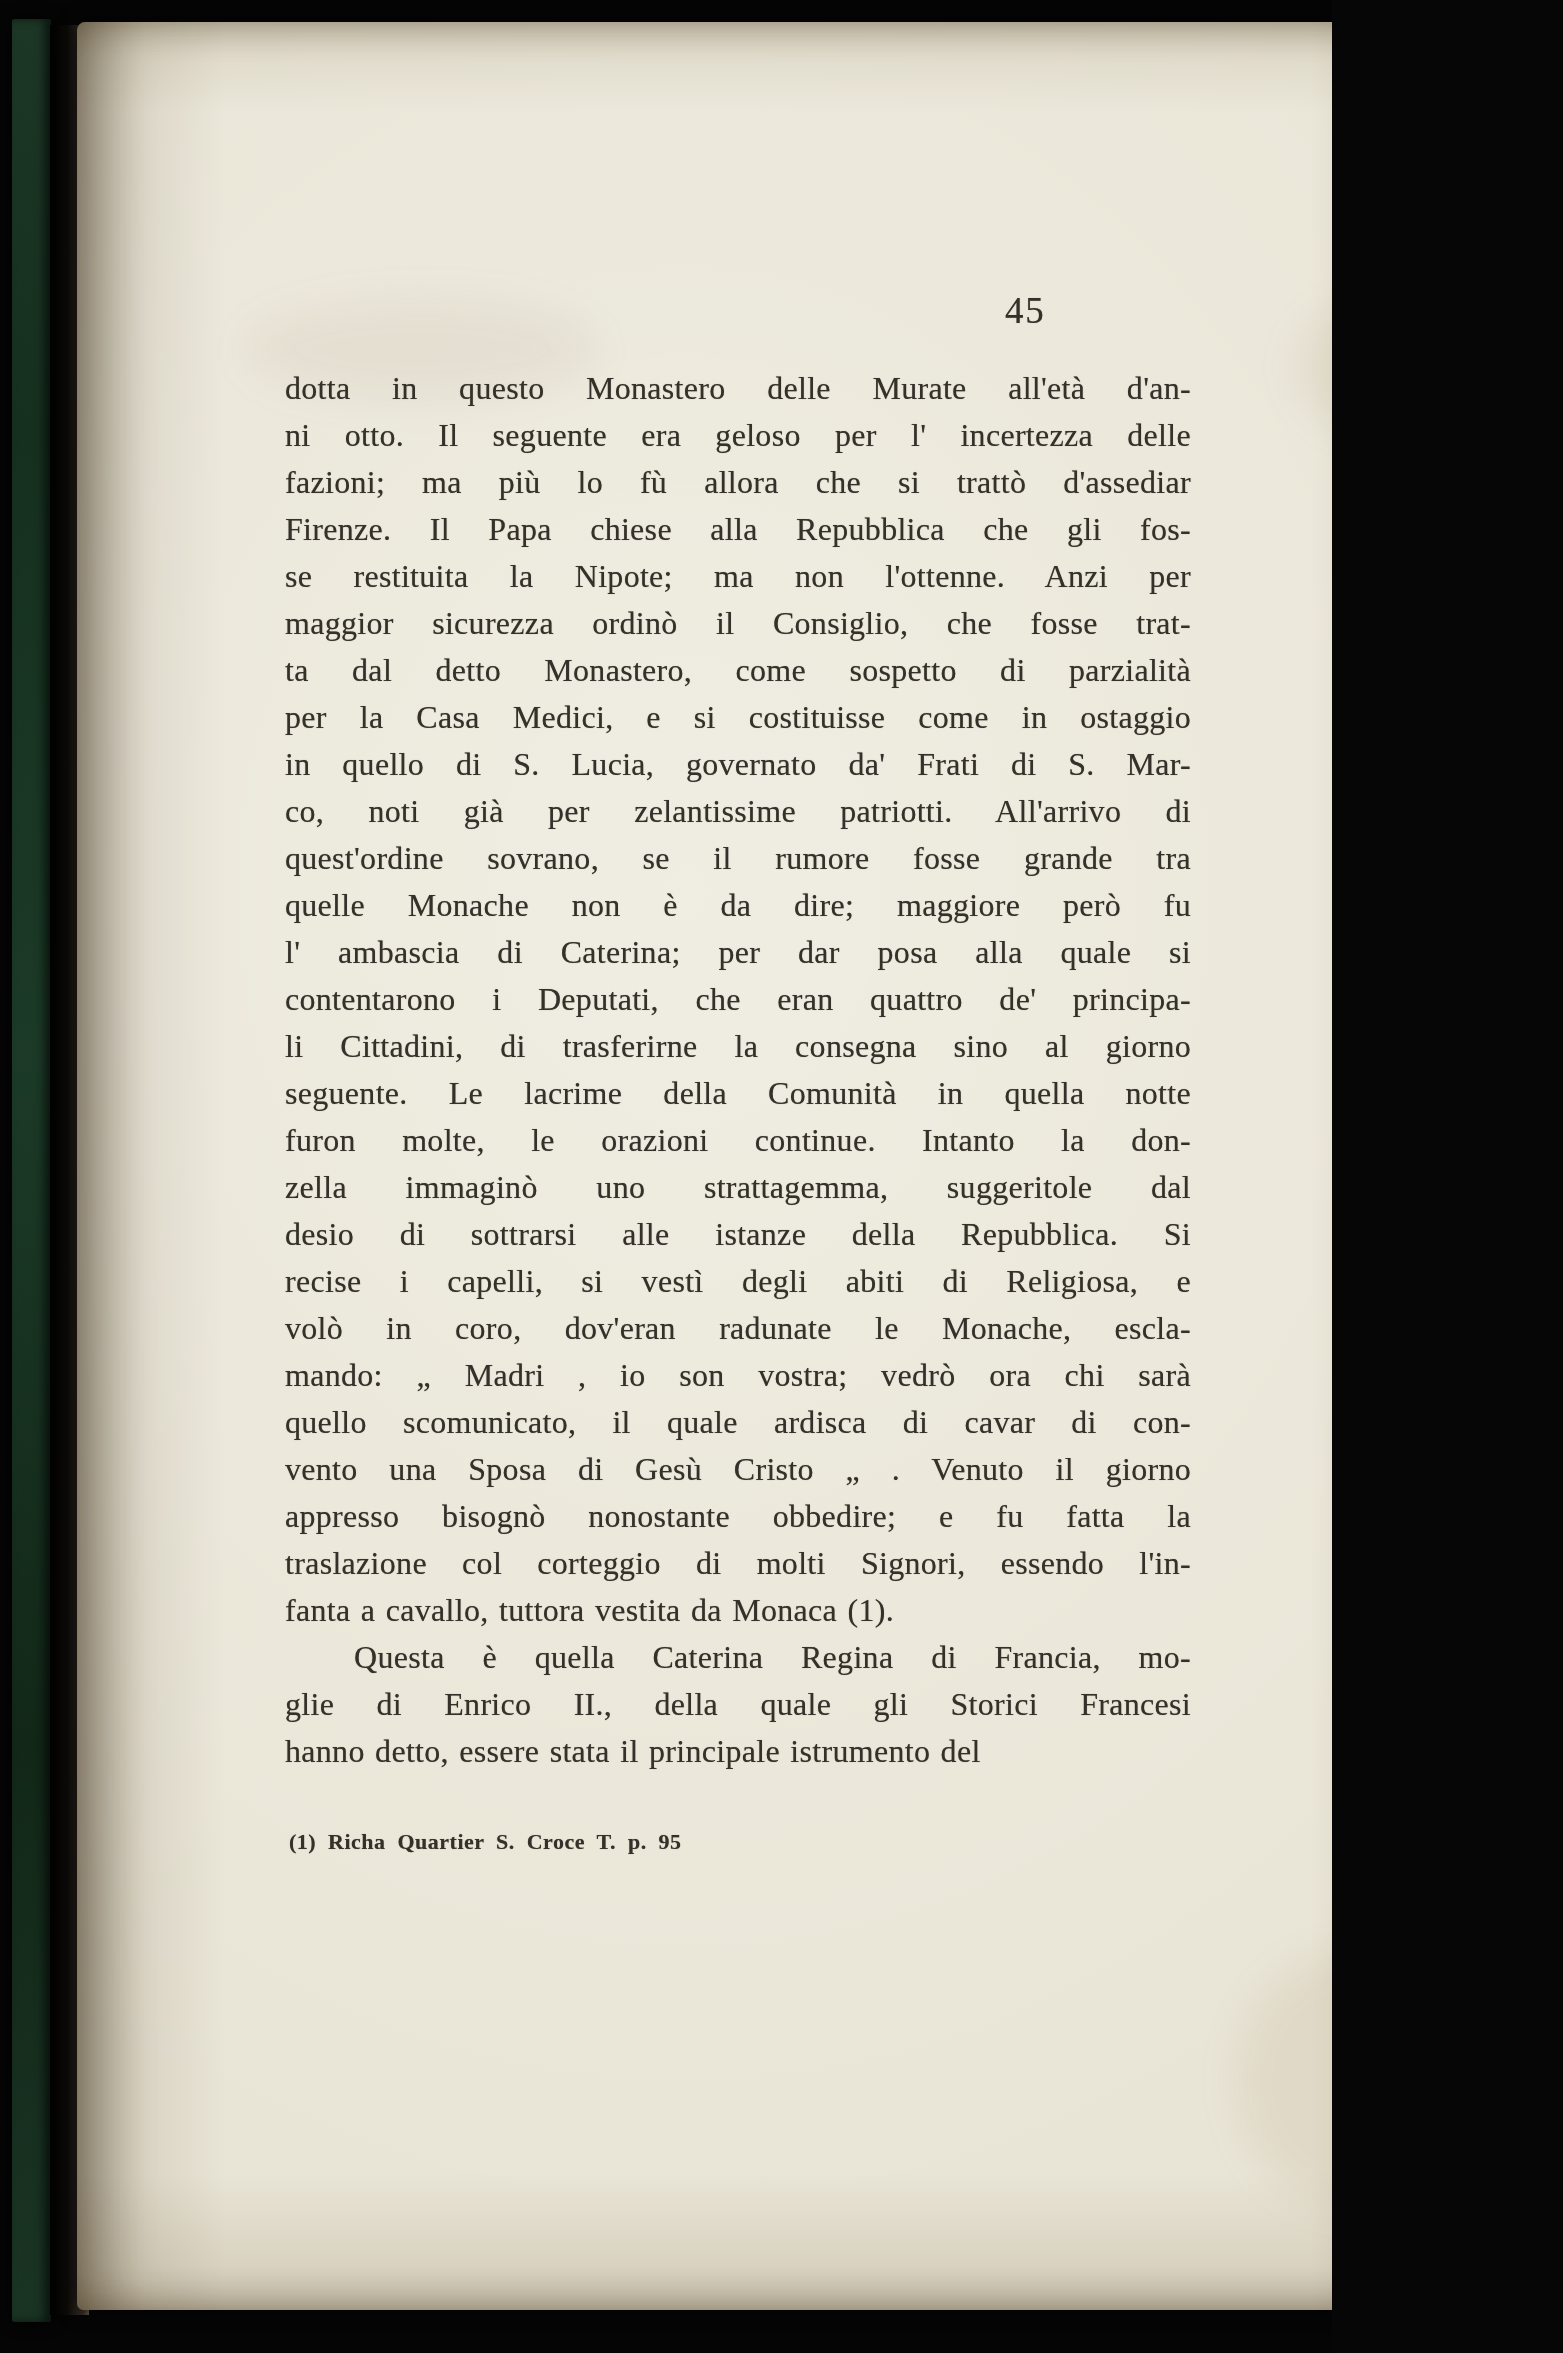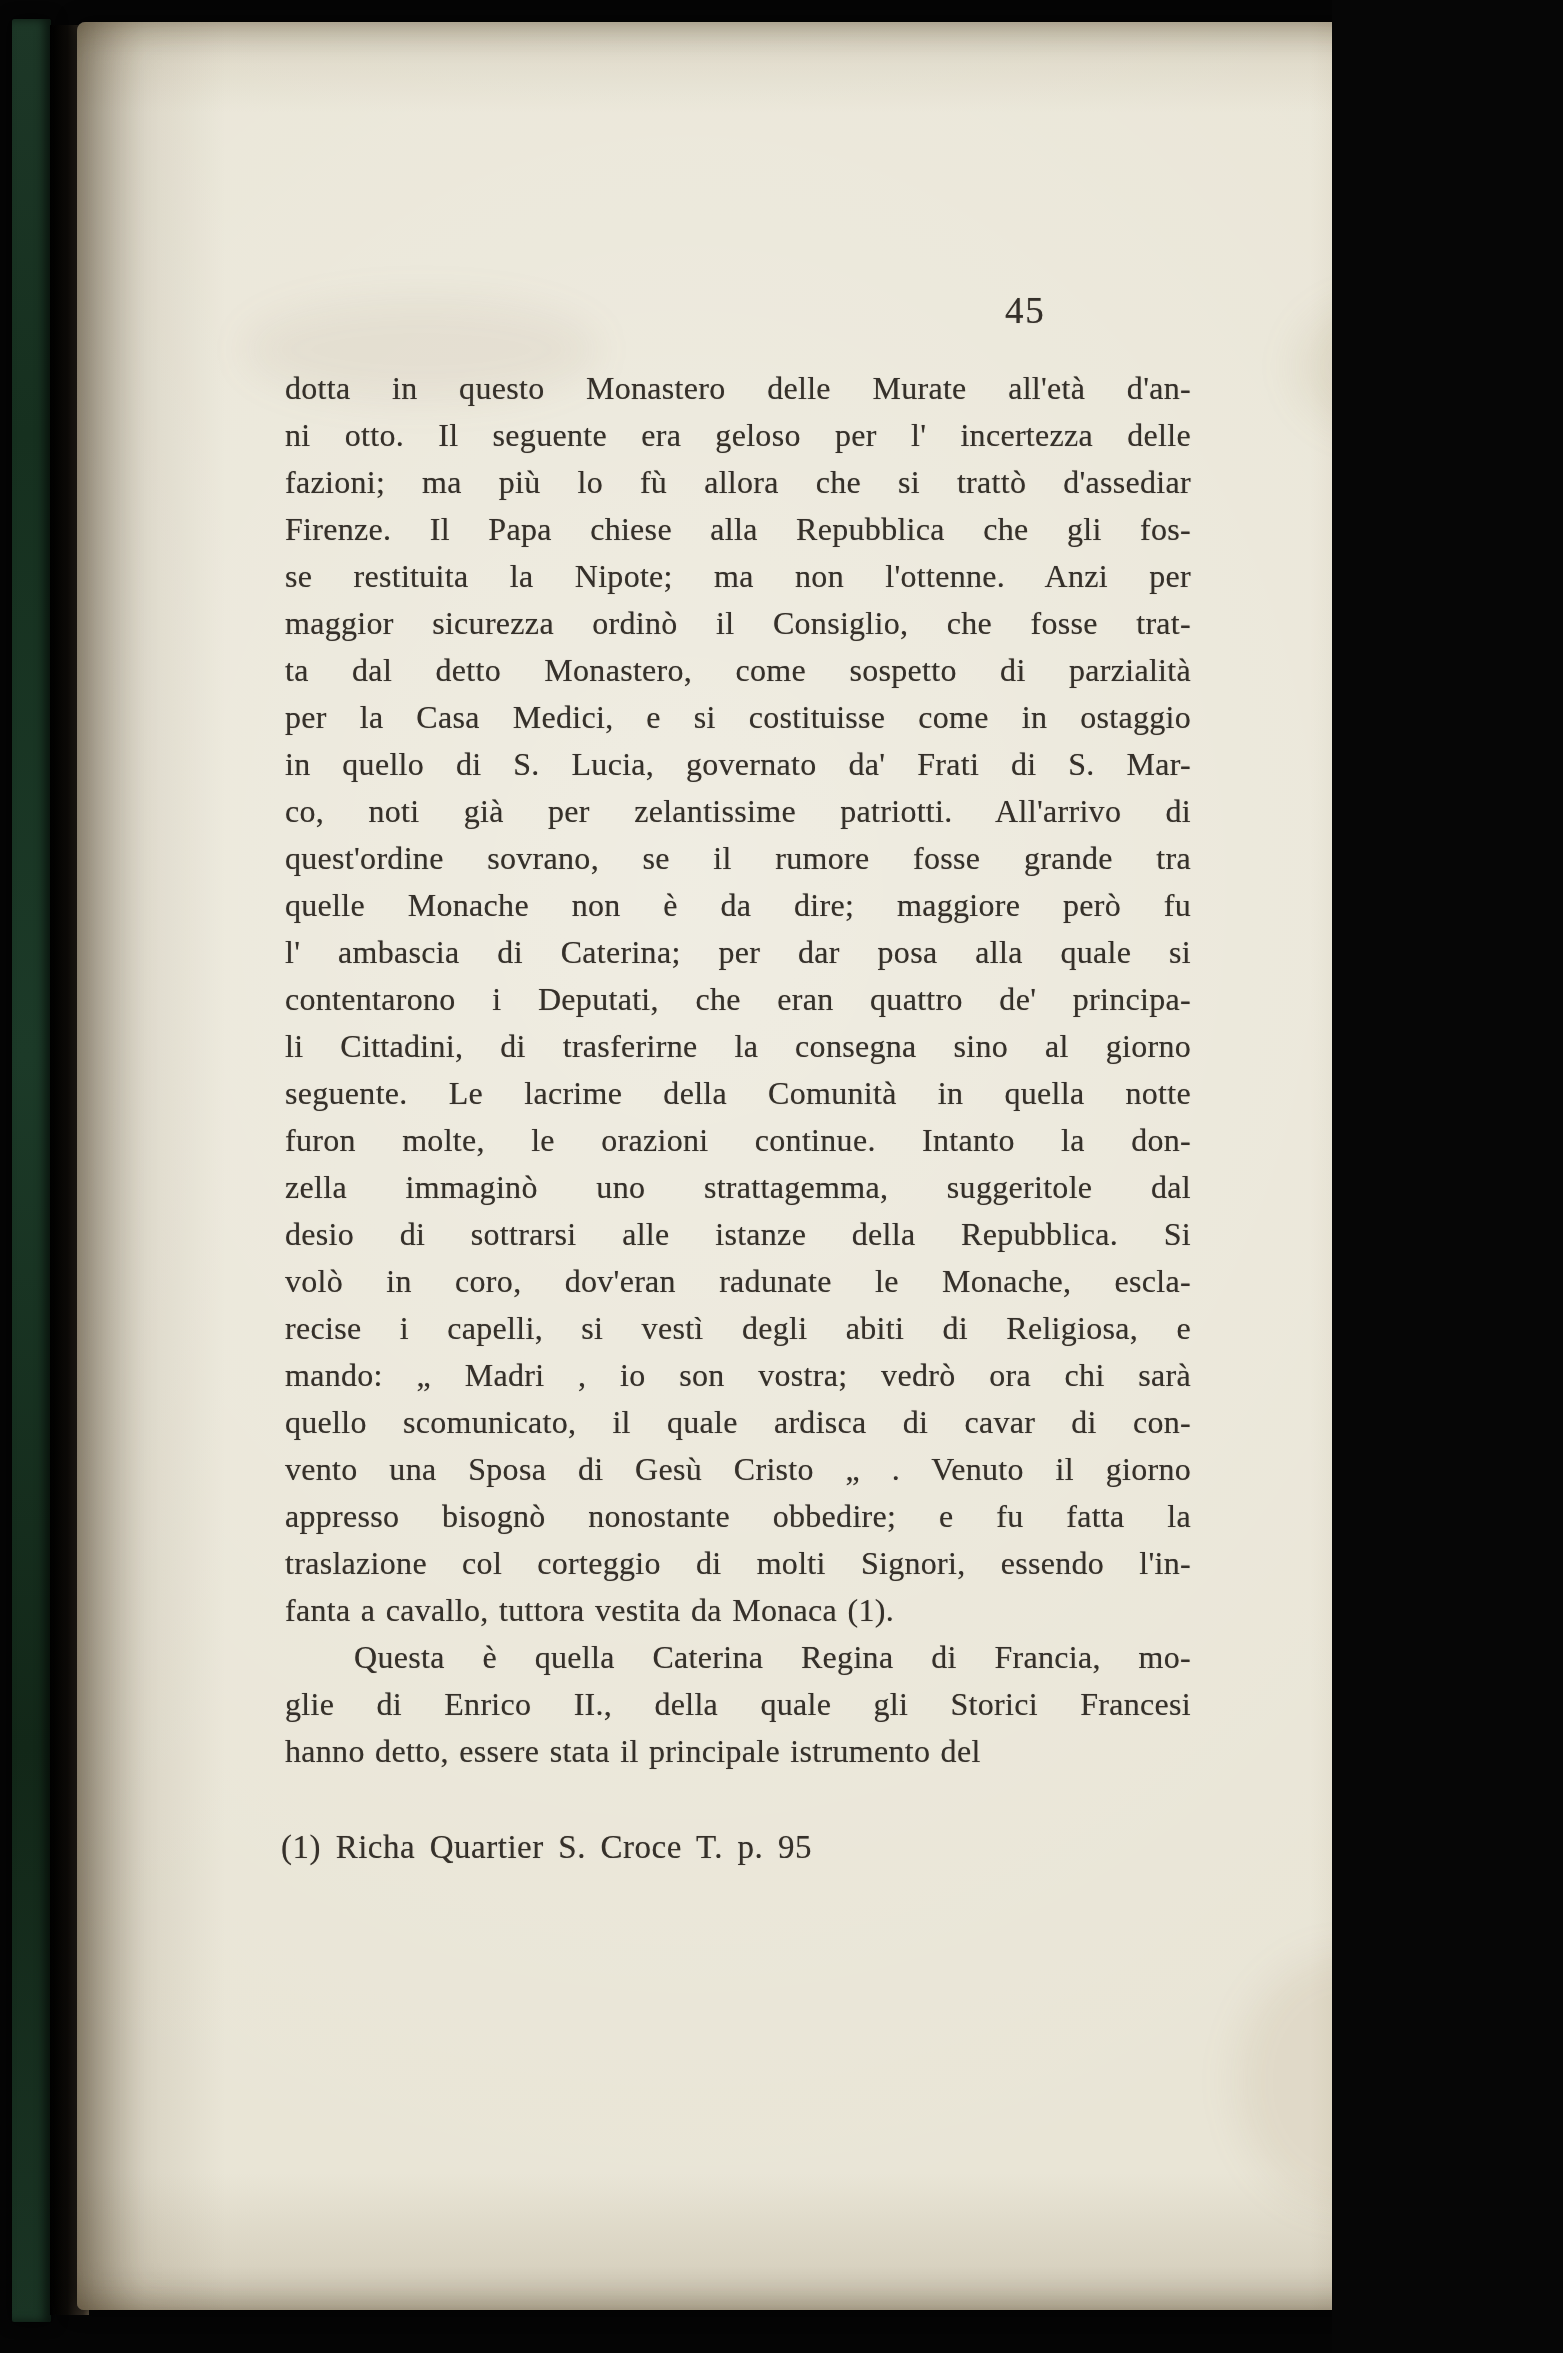--- a/index.html
+++ b/index.html
@@ -139,27 +139,28 @@
     text-align: center;
     text-align-last: left;
   }
   .line.indent {
     padding-left: 69px;
   }
 
   
   .footnote {
     position: absolute;
-    left: 204px;
+    left: 212px;
     top: 1807px;
-    font-size: 33px;
+    font-size: 22px;
     color: var(--ink, #35302a);
     letter-spacing: 0.5px;
     word-spacing: 5.9px;
     text-shadow: 0 0 0.8px rgba(52,46,36,0.5);
+    font-weight: bold;
   }
 </style>
 </head>
 <body>
 
 <div class="scene">
 
   <div class="cover-edge"></div>
   <div class="gutter-gap"></div>
 
@@ -188,22 +189,22 @@
         <div class="line">co, noti già per zelantissime patriotti. All'arrivo di</div>
         <div class="line">quest'ordine sovrano, se il rumore fosse grande tra</div>
         <div class="line">quelle Monache non è da dire; maggiore però fu</div>
         <div class="line">l' ambascia di Caterina; per dar posa alla quale si</div>
         <div class="line">contentarono i Deputati, che eran quattro de' principa-</div>
         <div class="line">li Cittadini, di trasferirne la consegna sino al giorno</div>
         <div class="line">seguente. Le lacrime della Comunità in quella notte</div>
         <div class="line">furon molte, le orazioni continue. Intanto la don-</div>
         <div class="line">zella immaginò uno strattagemma, suggeritole dal</div>
         <div class="line">desio di sottrarsi alle istanze della Repubblica. Si</div>
+        <div class="line">recise i capelli, si vestì degli abiti di Religiosa, e</div>
         <div class="line">volò in coro, dov'eran radunate le Monache, escla-</div>
-        <div class="line">recise i capelli, si vestì degli abiti di Religiosa, e</div>
         <div class="line">mando: „ Madri , io son vostra; vedrò ora chi sarà</div>
         <div class="line">quello scomunicato, il quale ardisca di cavar di con-</div>
         <div class="line">vento una Sposa di Gesù Cristo „ . Venuto il giorno</div>
         <div class="line">appresso bisognò nonostante obbedire; e fu fatta la</div>
         <div class="line">traslazione col corteggio di molti Signori, essendo l'in-</div>
         <div class="line no-just">fanta a cavallo, tuttora vestita da Monaca (1).</div>
         <div class="line indent">Questa è quella Caterina Regina di Francia, mo-</div>
         <div class="line">glie di Enrico II., della quale gli Storici Francesi</div>
         <div class="line no-just">hanno detto, essere stata il principale istrumento del</div>
       </div>

